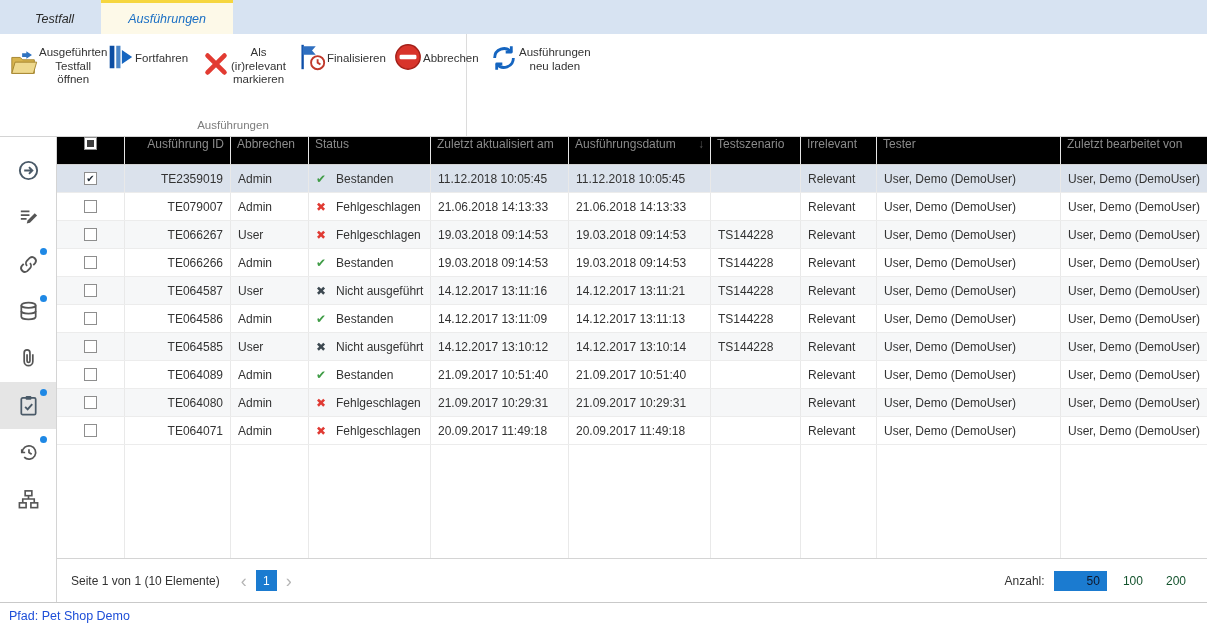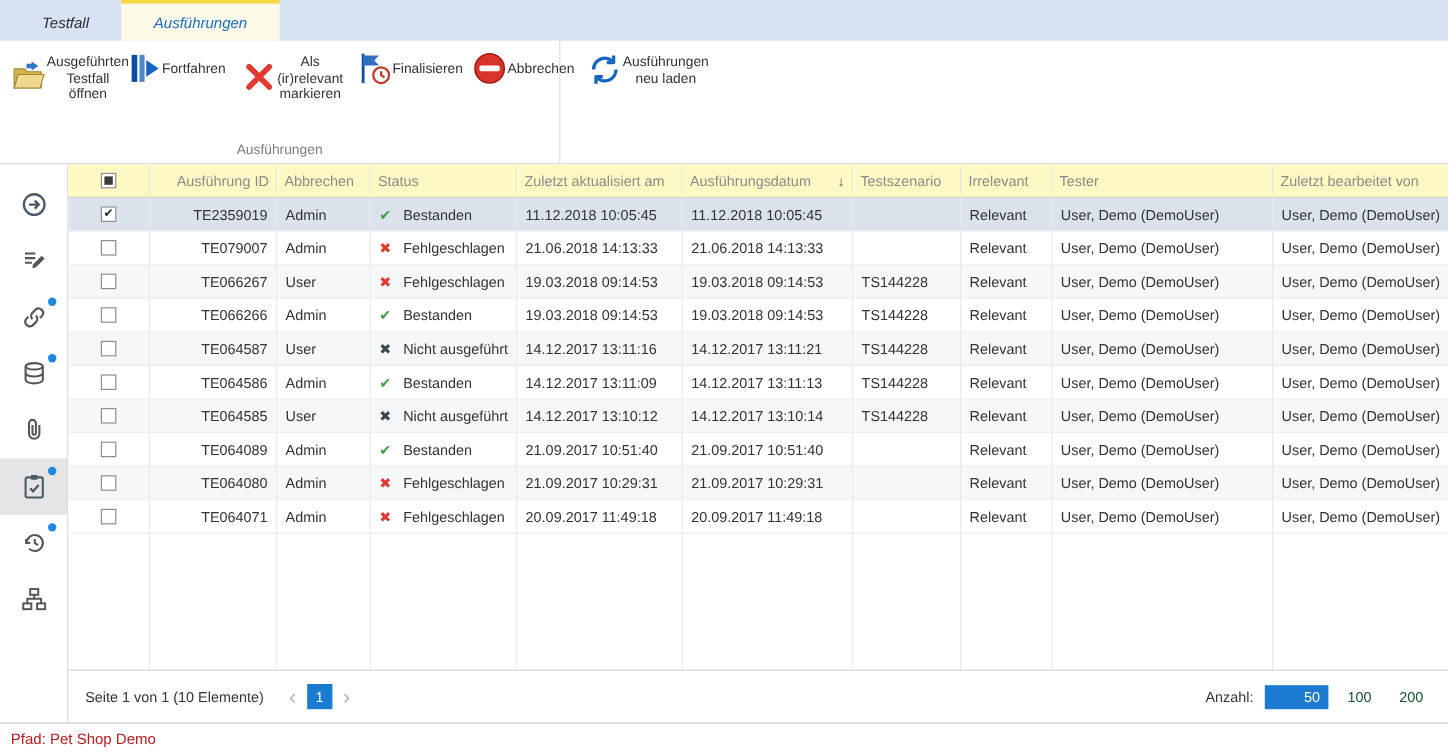--- a/index.html
+++ b/index.html
@@ -26,21 +26,21 @@
   .sidebar{width:57px;flex:0 0 auto;border-right:1px solid #d4d4d4;display:flex;flex-direction:column;padding-top:10px;background:#fff;}
   .side-item{height:47px;display:flex;align-items:center;justify-content:center;position:relative;}
   .side-item.active{background:#e5e5e5;}
   .side-item svg{width:23px;height:23px;}
   .dot{position:absolute;top:7px;right:9px;width:7px;height:7px;border-radius:50%;background:#1e88e5;}
 
   .rightpanel{flex:1 1 auto;display:flex;flex-direction:column;min-width:0;}
   .gridwrap{flex:1 1 auto;display:flex;flex-direction:column;min-height:0;overflow:hidden;background:#fff;}
 
   .gridrow{display:grid;grid-template-columns:68px 106px 78px 122px 138px 142px 90px 76px 184px minmax(0,1fr);}
-  .hcell{height:28px;display:flex;align-items:center;padding:0 6px;font-size:12px;color:#8b8b8b;border-right:1px solid #e6e6e6;border-bottom:1px solid #d2d2d2;overflow:hidden;white-space:nowrap;background:#fef9c3;}
+  .hcell{height:28px;display:flex;align-items:flex-start;padding:0 6px;font-size:12px;color:#8b8b8b;border-right:1px solid #e6e6e6;border-bottom:1px solid #d2d2d2;overflow:hidden;white-space:nowrap;background:#000000;}
   .hcell:last-child{border-right:none;}
   .hcell.right{justify-content:flex-end;}
   .hcell.cbc{justify-content:center;}
   .sort-arrow{margin-left:auto;color:#5a5a5a;font-size:12px;padding-left:4px;}
 
   .cell{height:27px;display:flex;align-items:center;padding:0 7px;font-size:12px;border-right:1px solid #e9e9e9;overflow:hidden;white-space:nowrap;color:#333;}
   .cell:last-child{border-right:none;}
   .cell.right{justify-content:flex-end;}
   .cell.cbc{justify-content:center;}
   .trow{border-bottom:1px solid #ececec;}
@@ -61,24 +61,24 @@
   .fcell{border-right:1px solid #e9e9e9;}
   .fcell:last-child{border-right:none;}
 
   
   .pager{flex:0 0 auto;height:44px;border-top:1px solid #d4d4d4;display:flex;align-items:center;padding:0 14px;font-size:12px;color:#333;background:#fff;}
   .pager-info{margin-right:14px;}
   .pager-chevron{font-size:18px;color:#b5b5b5;padding:0 7px;line-height:1;}
   .page-num{min-width:21px;height:21px;background:#1b7bd0;color:#fff;display:flex;align-items:center;justify-content:center;font-size:12px;margin:0 2px;padding:0 4px;}
   .pager-right{margin-left:auto;display:flex;align-items:center;}
   .count{padding:3px 7px;margin-left:9px;color:#14532d;}
-  .count.active{background:#1b7bd0;color:#fef9c3;padding-left:33px;}
+  .count.active{background:#1b7bd0;color:#0f172a;padding-left:33px;}
 
   
-  .statusbar{flex:0 0 auto;height:26px;border-top:1px solid #c9c9c9;display:flex;align-items:center;padding:0 9px;font-size:12.5px;color:#b91c1c;background:#fff;}
+  .statusbar{flex:0 0 auto;height:26px;border-top:1px solid #c9c9c9;display:flex;align-items:center;padding:0 9px;font-size:12.5px;color:#1d4ed8;background:#fff;}
 </style>
 </head>
 <body>
 
 <div id="app">
 
   <div class="tabstrip">
     <div class="tab">
       <span>Testfall</span>
     </div>

